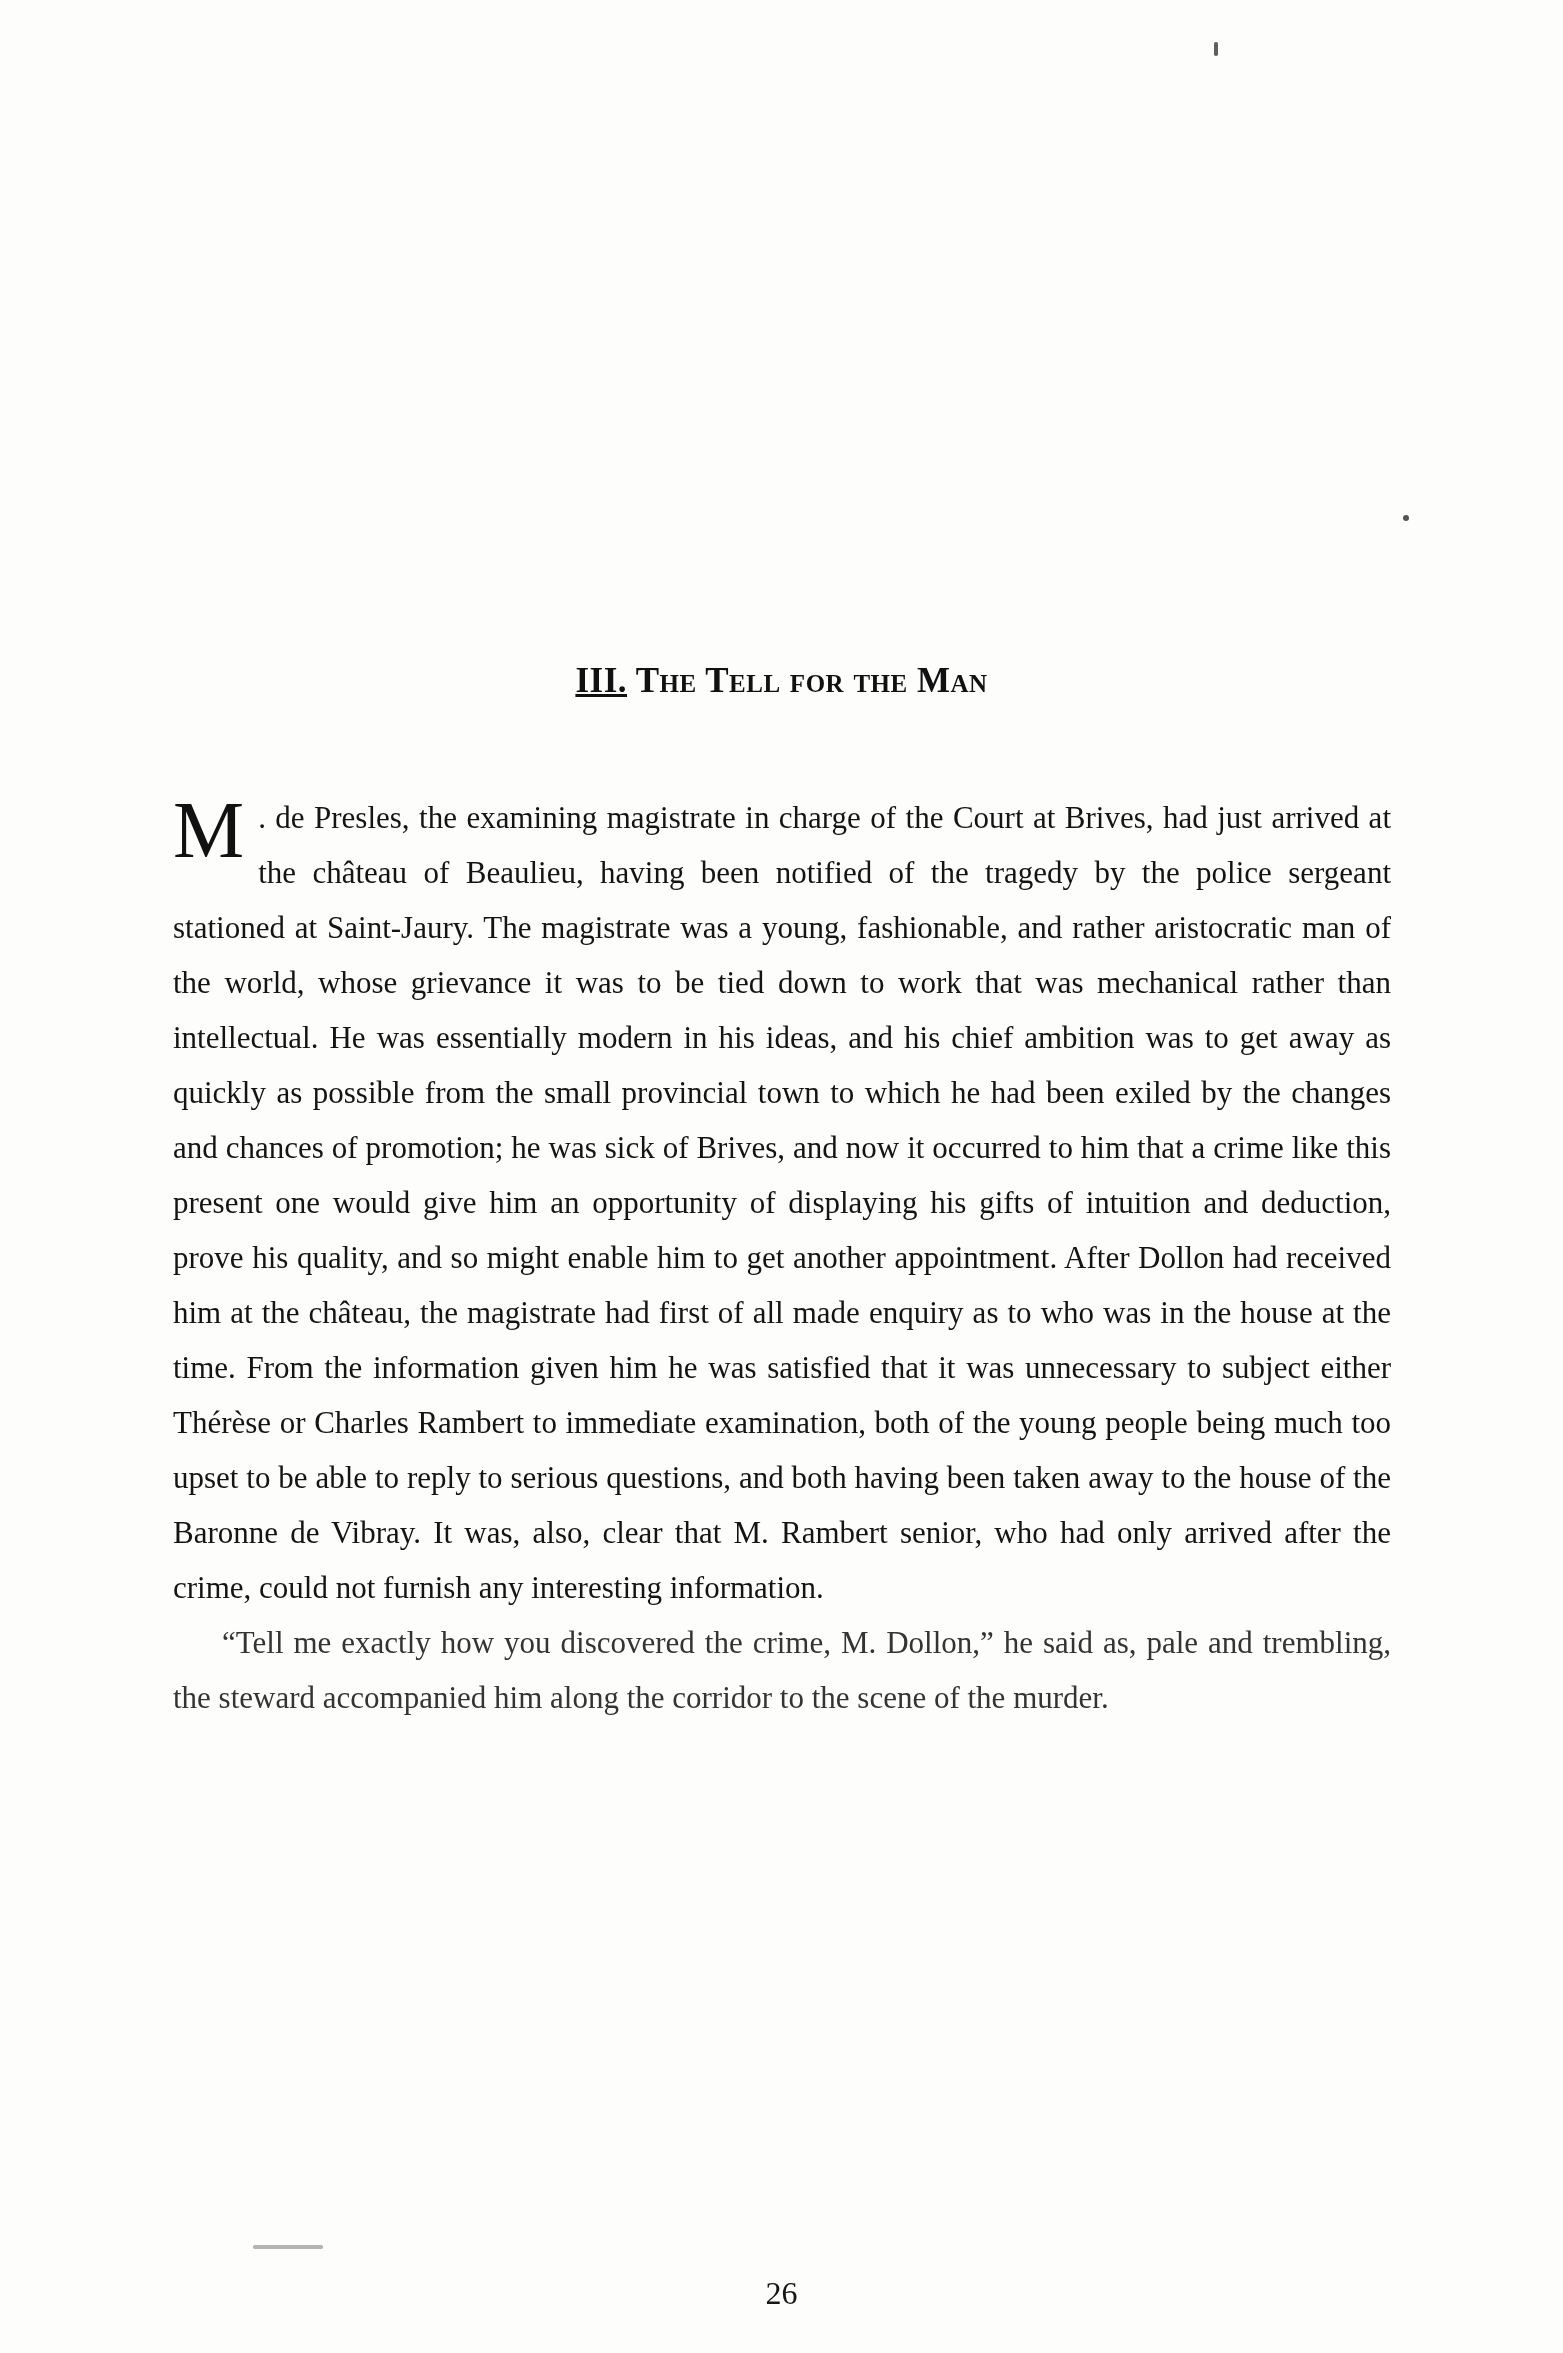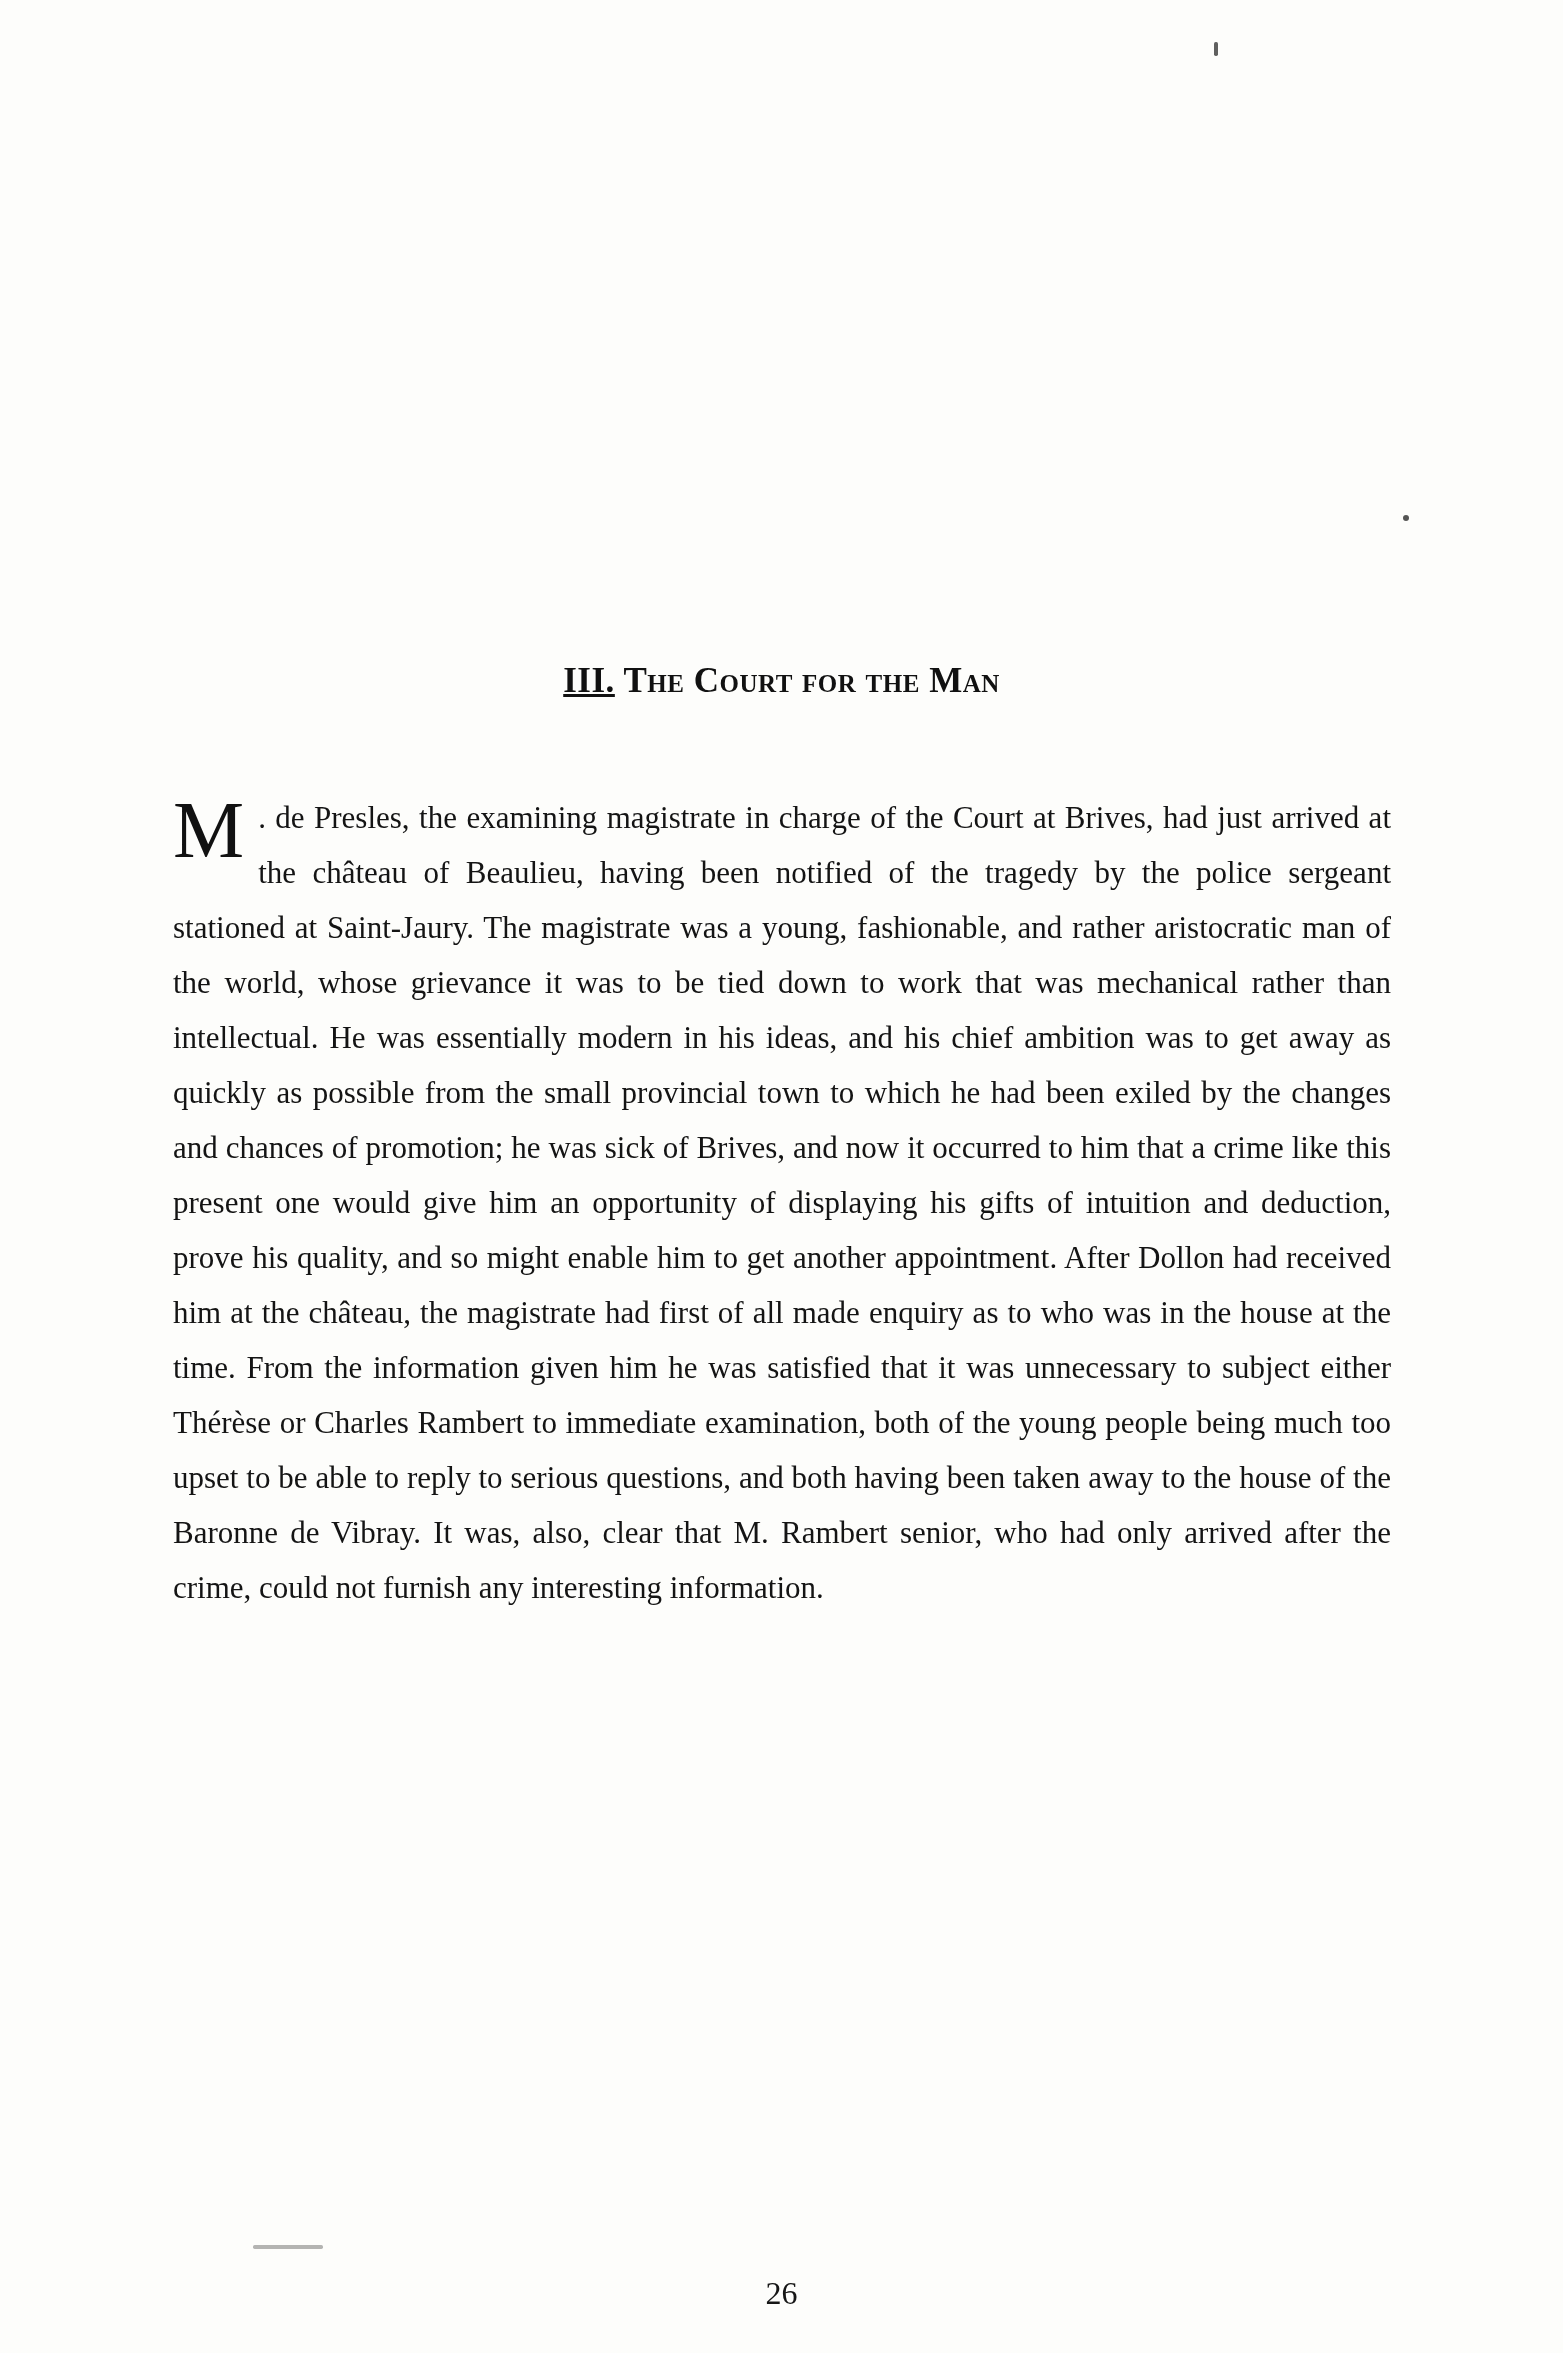--- a/index.html
+++ b/index.html
@@ -107,23 +107,24 @@
 <body>
 
 <div class="page">
 
   <div class="speck speck-top"></div>
   <div class="speck speck-right"></div>
   <div class="speck speck-bottom"></div>
 
   <h1 class="chapter-title">
     <span class="numeral">III.</span>
-    <span>The Court for the Man</span>
+    <span>The Tell for the Man</span>
   </h1>
 
   <div class="body-text">
     <p class="first-par"><span class="dropcap">M</span><span>. de Presles, the examining magistrate in charge of the Court at Brives, had just arrived at the château of Beaulieu, having been notified of the tragedy by the police sergeant stationed at Saint-Jaury. The magistrate was a young, fashionable, and rather aristocratic man of the world, whose grievance it was to be tied down to work that was mechanical rather than intellectual. He was essentially modern in his ideas, and his chief ambition was to get away as quickly as possible from the small provincial town to which he had been exiled by the changes and chances of promotion; he was sick of Brives, and now it occurred to him that a crime like this present one would give him an opportunity of displaying his gifts of intuition and deduction, prove his quality, and so might enable him to get another appointment. After Dollon had received him at the château, the magistrate had first of all made enquiry as to who was in the house at the time. From the information given him he was satisfied that it was unnecessary to subject either Thérèse or Charles Rambert to immediate examination, both of the young people being much too upset to be able to reply to serious questions, and both having been taken away to the house of the Baronne de Vibray. It was, also, clear that M. Rambert senior, who had only arrived after the crime, could not furnish any interesting information.</span></p>
+    <p class="indent fade-2">“Tell me exactly how you discovered the crime, M. Dollon,” he said as, pale and trembling, the steward accompanied him along the corridor to the scene of the murder.</p>
   </div>
 
   <div class="page-number">26</div>
 
 </div>
 
 
 </body></html>

